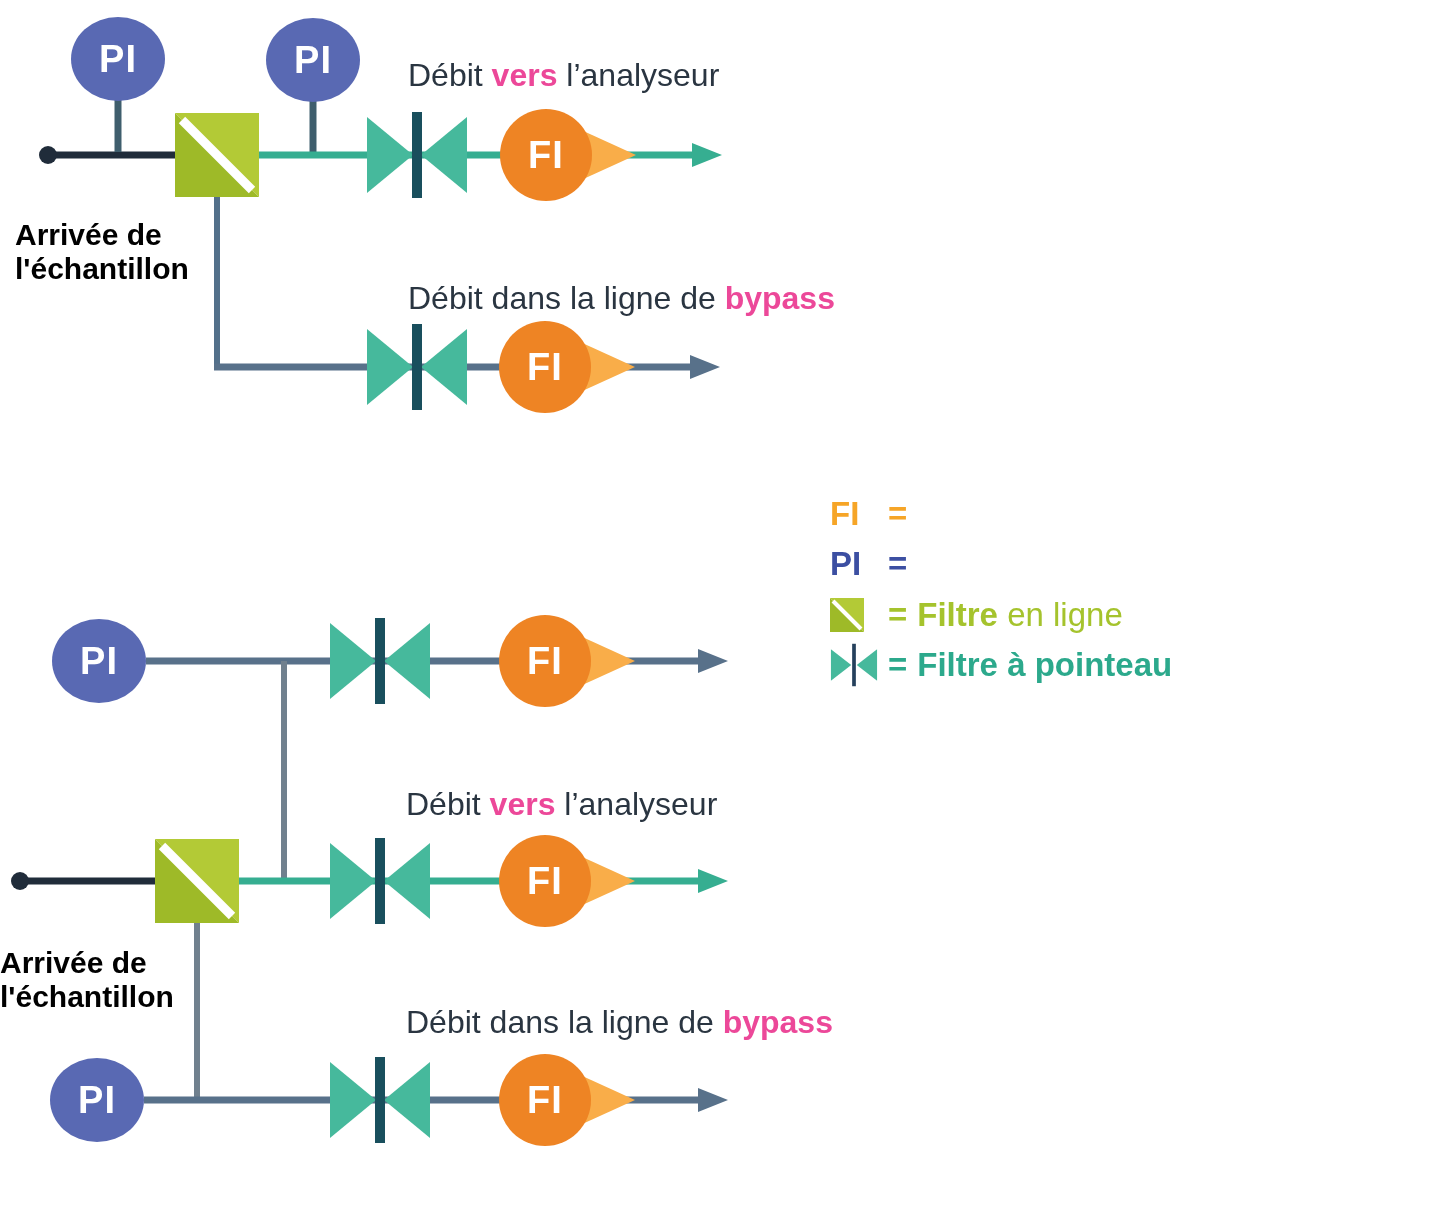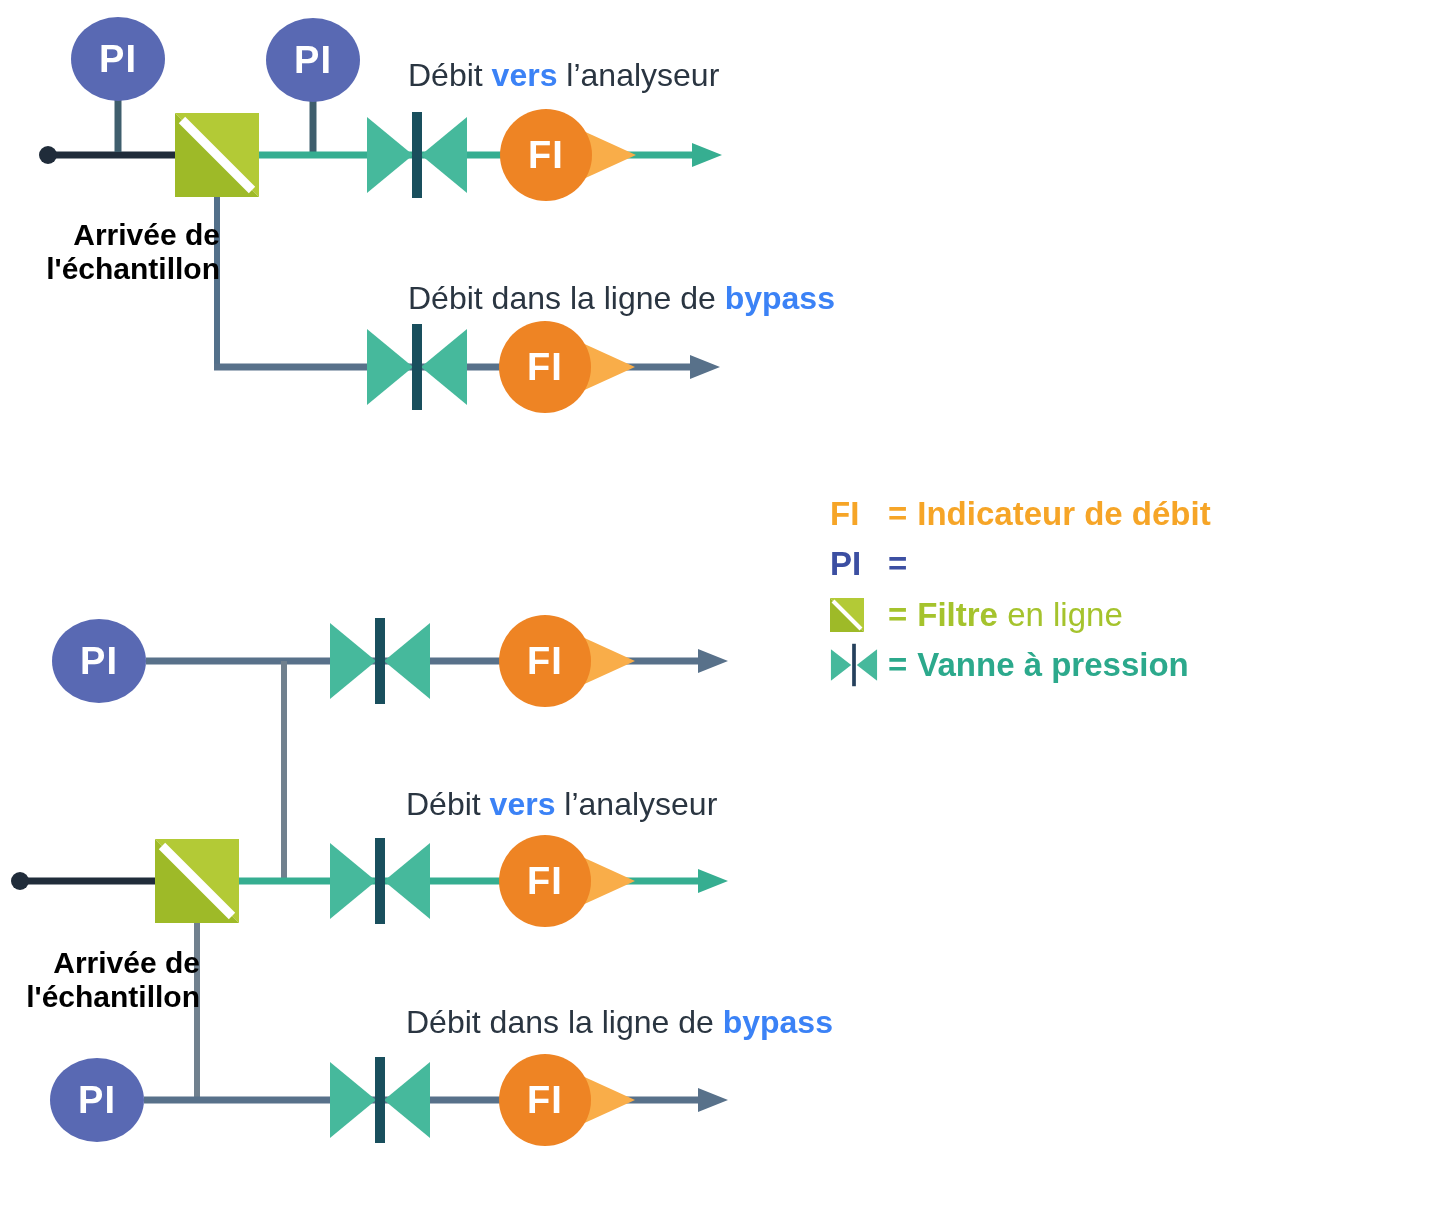--- a/index.html
+++ b/index.html
@@ -16,25 +16,25 @@
     color:#ffffff;font-weight:700;border-radius:50%;letter-spacing:1px;
   }
   .pi{width:94px;height:84px;background:#5969b3;font-size:38px;}
   .fi{width:92px;height:92px;background:#ee8424;font-size:38px;}
 
   
   .label{
     position:absolute;font-size:32px;color:#2a3541;white-space:nowrap;
     font-weight:400;line-height:36px;
   }
-  .label .em{color:#3b82f6;font-weight:700;}
+  .label .em{color:#ec4899;font-weight:700;}
 
   
   .inlet-label{
-    position:absolute;text-align:right;color:#000000;font-weight:700;
+    position:absolute;text-align:left;color:#000000;font-weight:700;
     font-size:30px;line-height:34px;white-space:nowrap;
   }
   .inlet-label span{display:block;}
 
   
   .legend-row{
     position:absolute;left:830px;display:flex;align-items:center;gap:10px;
     font-size:33px;font-weight:700;white-space:nowrap;height:44px;
   }
   .legend-symbol{
@@ -132,21 +132,20 @@
   <div class="label" style="left:406px;top:1004px;"><span>Débit dans la ligne de </span><span class="em">bypass</span></div>
 
   <div class="inlet-label" style="left:0px;top:946px;width:200px;">
     <span>Arrivée de</span>
     <span>l'échantillon</span>
   </div>
 
   <div class="legend-row legend-orange" style="top:492px;">
     <span class="legend-symbol">FI</span>
     <span class="legend-eq">=</span>
-    <span class="legend-label">Indicateur de débit</span>
   </div>
 
   <div class="legend-row legend-blue" style="top:542px;">
     <span class="legend-symbol">PI</span>
     <span class="legend-eq">=</span>
   </div>
 
   <div class="legend-row legend-green" style="top:593px;">
     <span class="legend-symbol">
       <svg width="34" height="34" viewBox="0 0 34 34">
@@ -161,16 +160,16 @@
 
   <div class="legend-row legend-teal" style="top:643px;">
     <span class="legend-symbol">
       <svg width="52" height="46" viewBox="0 0 52 46">
         <polygon points="1,6 1,40 23,23" fill="#46b99c"></polygon>
         <polygon points="51,6 51,40 29,23" fill="#46b99c"></polygon>
         <rect x="24" y="0" width="4" height="46" fill="#25405c"></rect>
       </svg>
     </span>
     <span class="legend-eq">=</span>
-    <span class="legend-label">Vanne à pression</span>
+    <span class="legend-label">Filtre à pointeau</span>
   </div>
 
 </div>
 
 </body></html>

